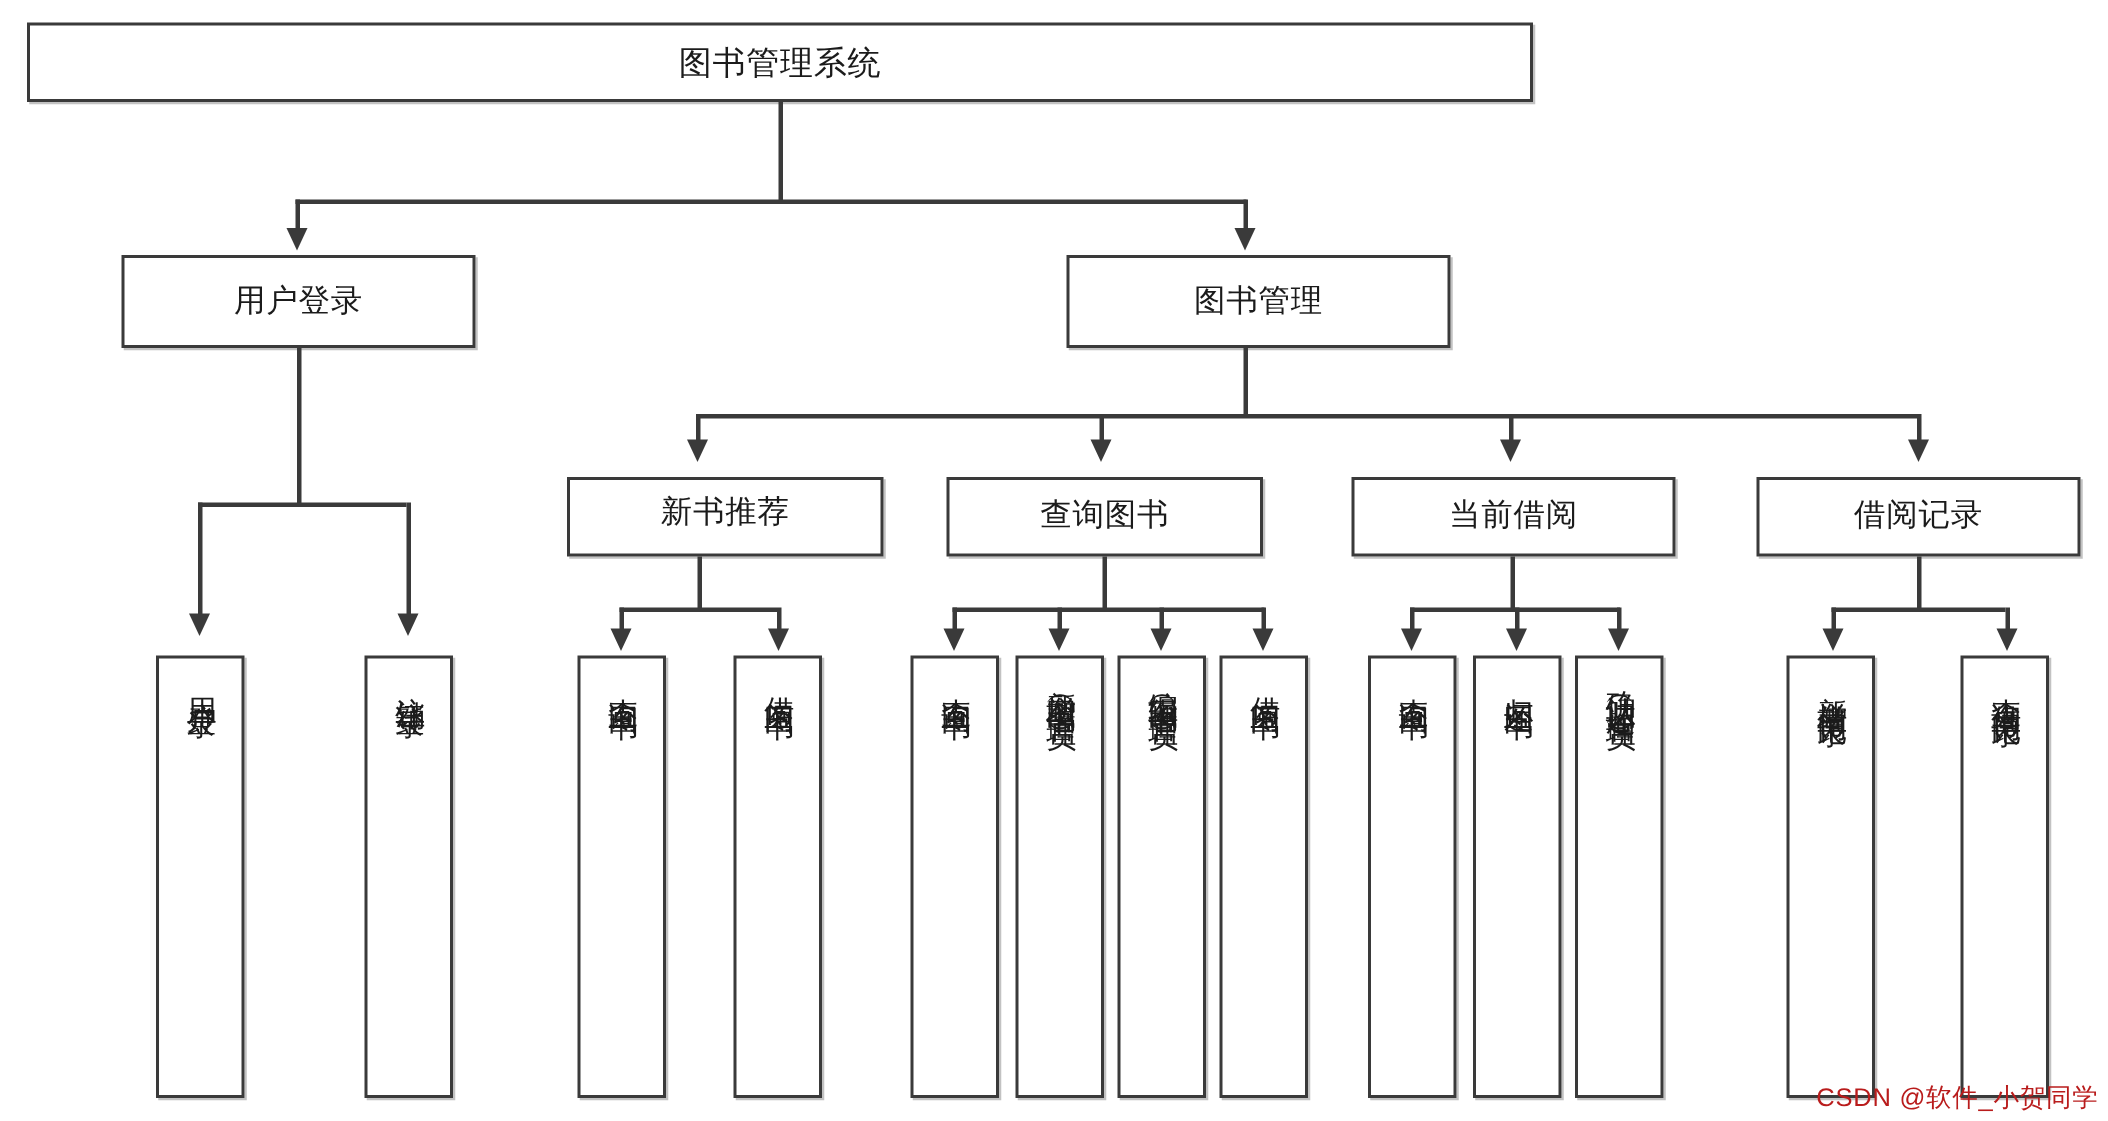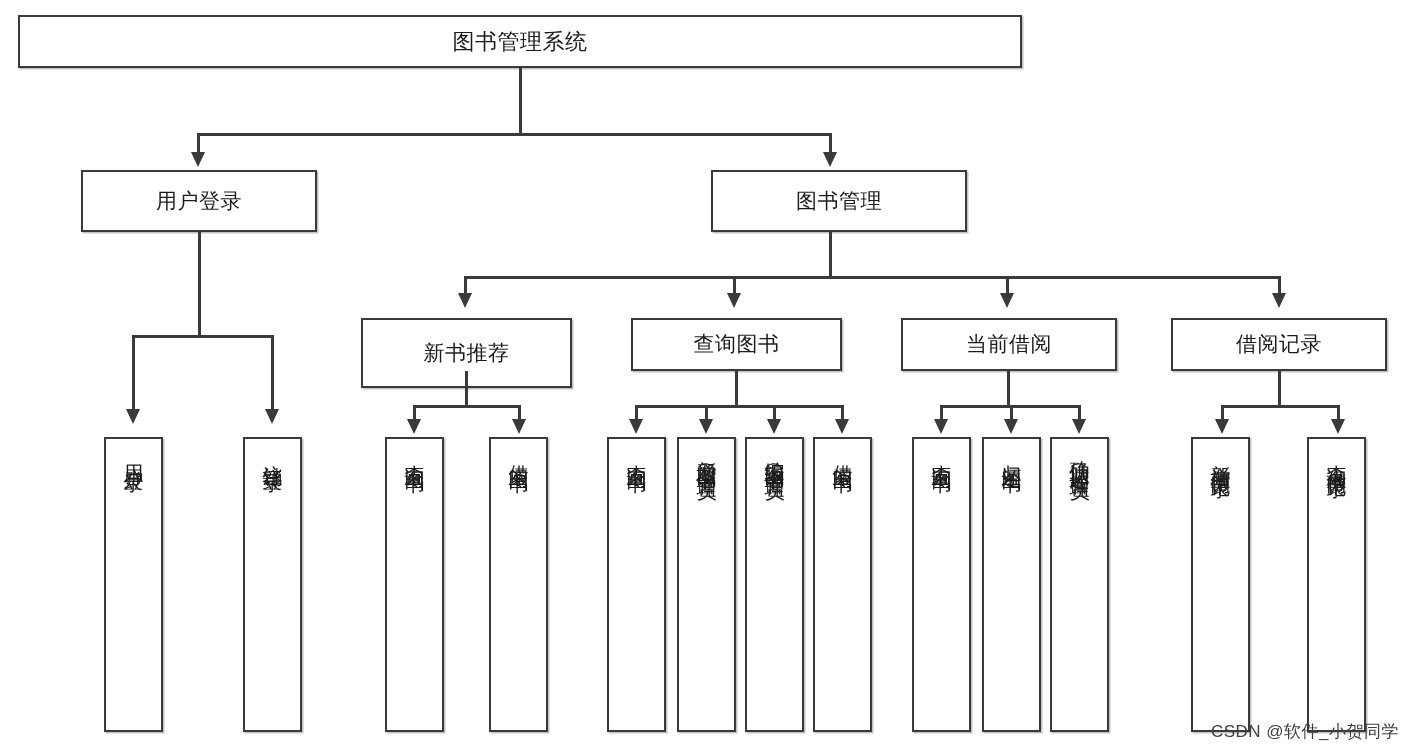--- a/index.html
+++ b/index.html
@@ -62,21 +62,21 @@
     border-right:7px solid transparent;
     border-top:15px solid #3a3a3a;
   }
 
   
   #watermark{
     position:absolute;
     right:6px;
     bottom:4px;
     font-size:17px;
-    color:#404040;
+    color:#b91c1c;
     white-space:nowrap;
     letter-spacing:.5px;
   }
 </style>
 </head>
 <body>
 
 <div id="canvas">
 
   <div class="node root" style="left:18px;top:15px;width:1004px;height:53px;">
@@ -111,21 +111,21 @@
   <div class="ln h" style="left:464px;top:276px;width:816px;"></div>
   <div class="ln v" style="left:464px;top:276px;height:19px;"></div>
   <div class="arrow" style="left:458px;top:293px;"></div>
   <div class="ln v" style="left:733px;top:276px;height:19px;"></div>
   <div class="arrow" style="left:727px;top:293px;"></div>
   <div class="ln v" style="left:1006px;top:276px;height:19px;"></div>
   <div class="arrow" style="left:1000px;top:293px;"></div>
   <div class="ln v" style="left:1278px;top:276px;height:19px;"></div>
   <div class="arrow" style="left:1272px;top:293px;"></div>
 
-  <div class="node" style="left:361px;top:318px;width:211px;height:70px;">
+  <div class="node" style="left:378px;top:318px;width:211px;height:53px;font-family:Liberation Mono, monospace;">
     <span class="lbl">新书推荐</span>
   </div>
   <div class="node" style="left:631px;top:318px;width:211px;height:53px;">
     <span class="lbl">查询图书</span>
   </div>
   <div class="node" style="left:1171px;top:318px;width:216px;height:53px;">
     <span class="lbl">借阅记录</span>
   </div>
   <div class="node" style="left:901px;top:318px;width:216px;height:53px;">
     <span class="lbl">当前借阅</span>

